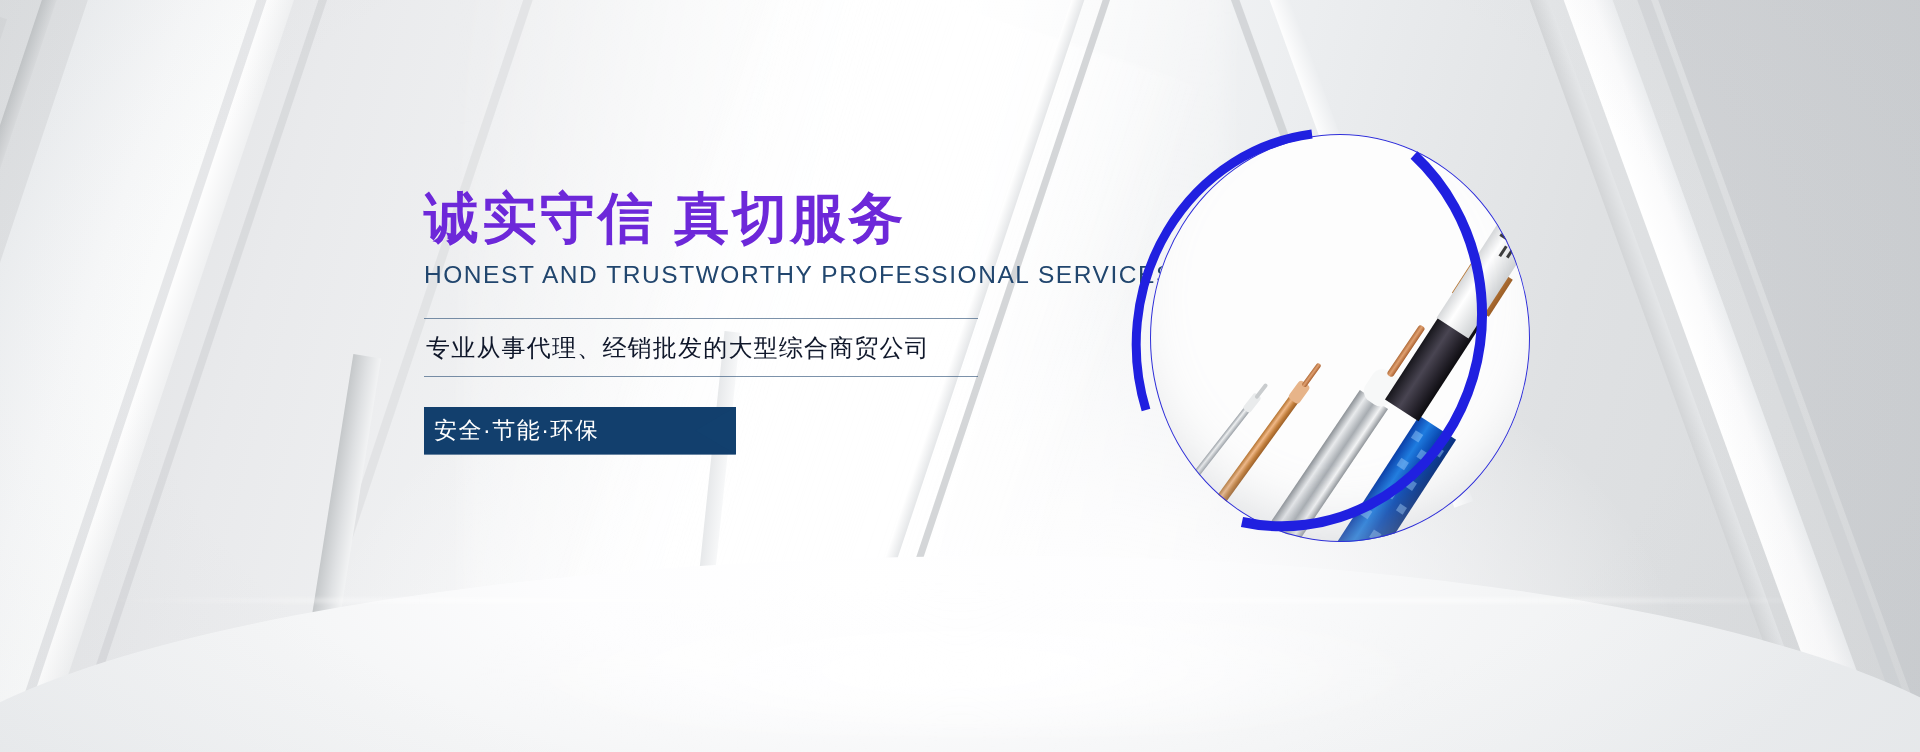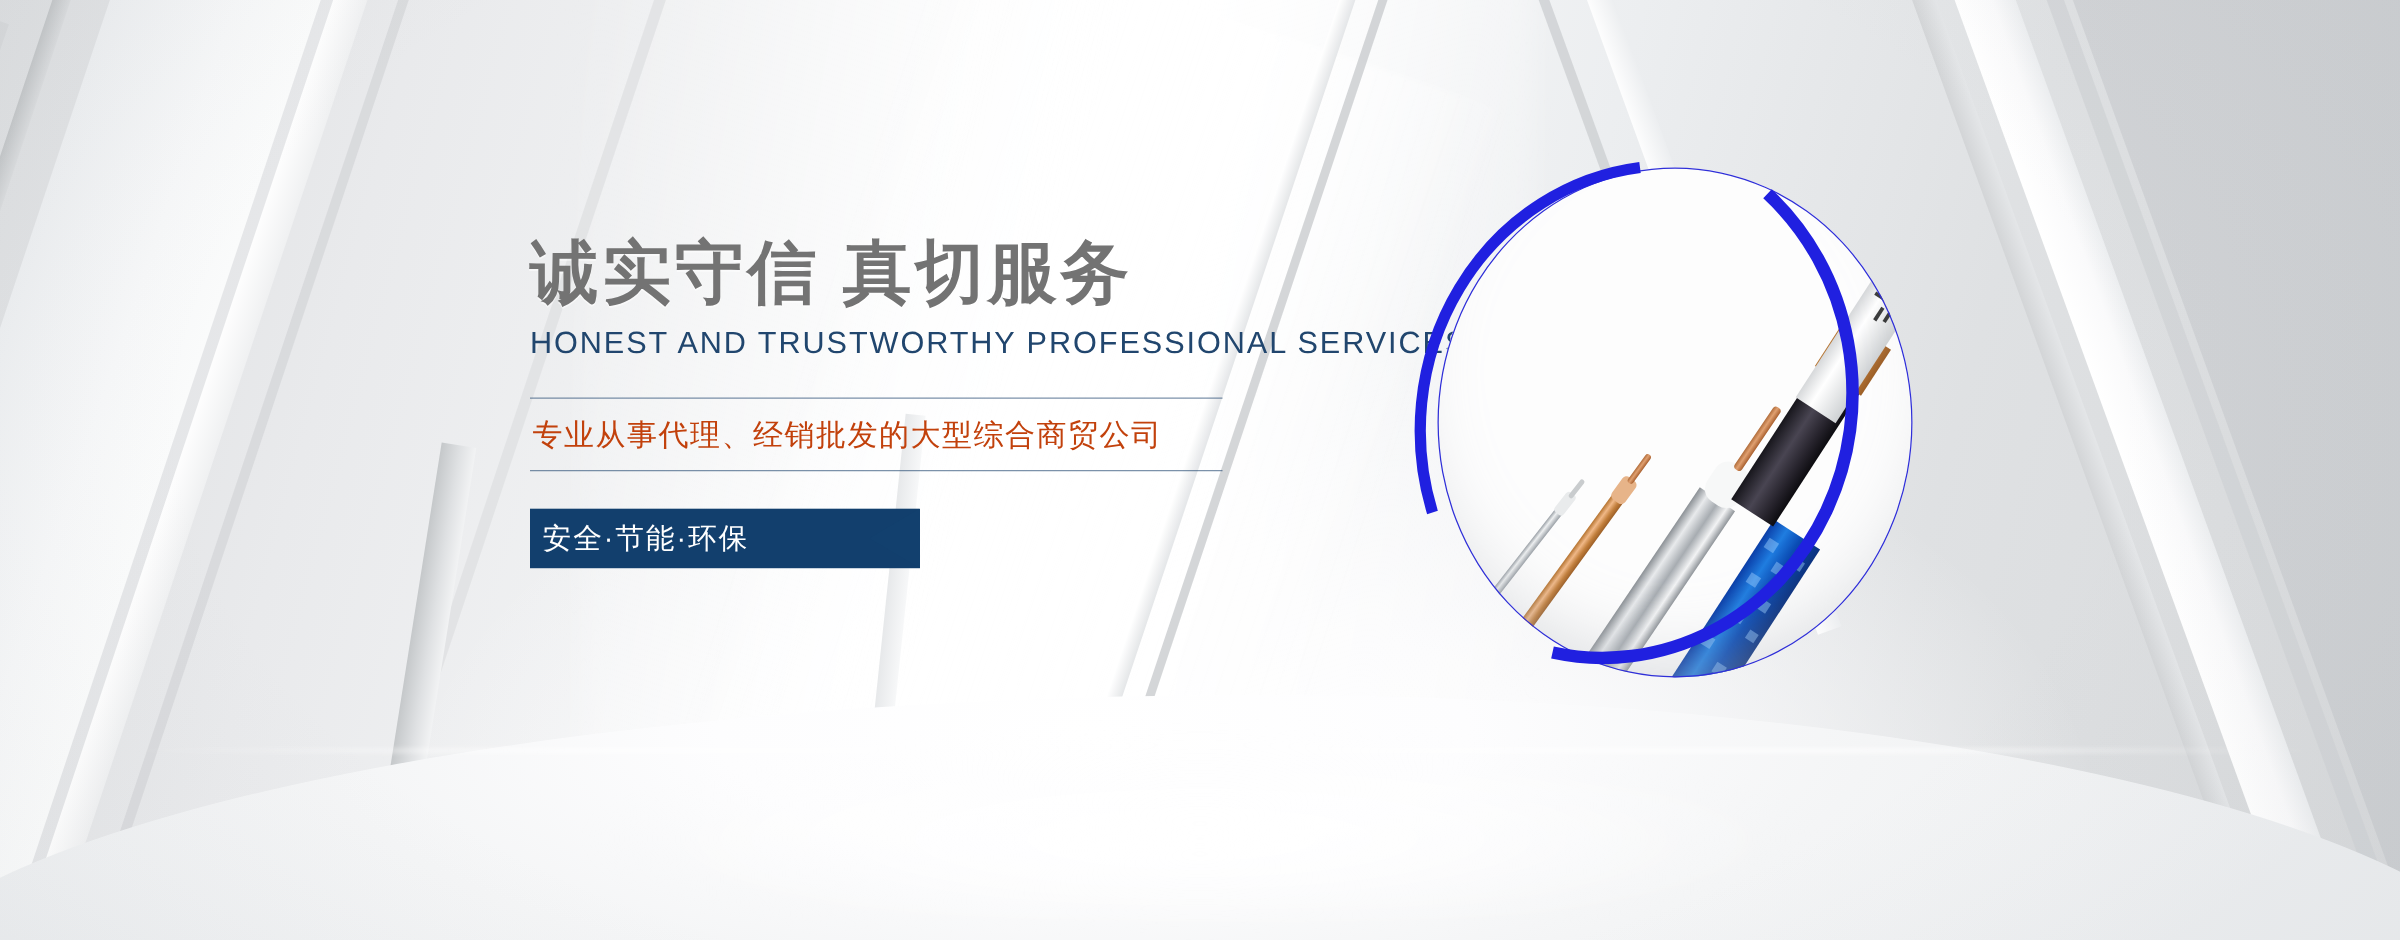--- a/index.html
+++ b/index.html
@@ -149,34 +149,34 @@
   .vign {
     position:absolute; inset:0;
     background:radial-gradient(ellipse 1400px 820px at 48% 45%, rgba(255,255,255,0) 55%, rgba(150,155,160,0.10) 100%);
   }
 
   
   .copy { position:absolute; left:424px; top:188px; width:600px; }
 
   .headline {
     font-size:55px; line-height:1.12; font-weight:700; letter-spacing:3px;
-    color:#737373;
+    color:#6d28d9;
     text-shadow:0 1px 0 rgba(255,255,255,0.5);
     white-space:nowrap;
   }
   .subhead-en {
     margin-top:11px;
     font-size:24.5px; letter-spacing:1.55px; font-weight:400;
     color:#21466e; white-space:nowrap;
   }
   .rule { height:1px; background:#2b4f76; opacity:.62; width:554px; }
   .rule-top { margin-top:29px; }
   .rule-bot { margin-top:0; }
   .sub-cn {
-    font-size:24px; letter-spacing:1.2px; color:#c2410c;
+    font-size:24px; letter-spacing:1.2px; color:#0f172a;
     padding:13px 0 12px 2px; white-space:nowrap;
   }
 
   .ribbon {
     position:relative; margin-top:30px; height:48px; width:312px;
     background:#12406e;
     display:flex; align-items:center;
     -webkit-clip-path:polygon(0 0, 100% 0, 100% 100%, 0 100%);
   }
   .ribbon-shape {

